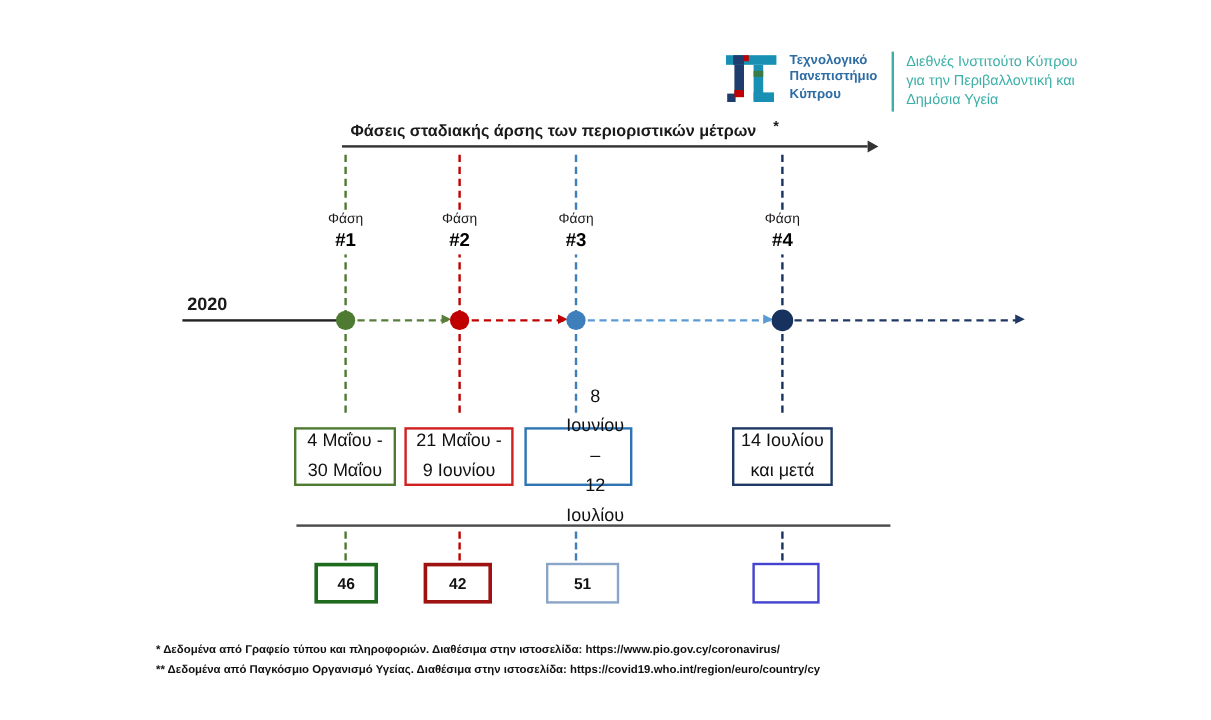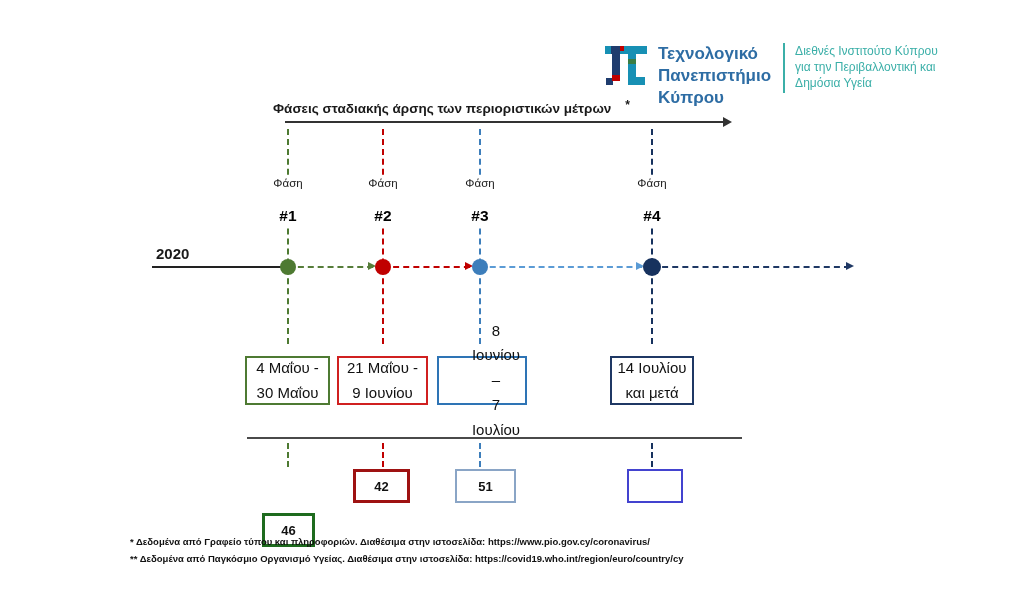--- a/index.html
+++ b/index.html
@@ -3,37 +3,37 @@
 <meta charset="utf-8">
 <style>
   * { margin:0; padding:0; box-sizing:border-box; }
   html,body { background:#ffffff; }
   body { font-family:"Liberation Sans", sans-serif; }
   .canvas { position:relative; width:1009px; height:600px; background:#ffffff; overflow:hidden; }
 
   
   .logo-block { position:absolute; left:603px; top:39px; display:flex; align-items:flex-start; }
   .logo-mark { width:46px; height:58px; }
-  .uni-name { margin-left:9px; margin-top:4px; font-size:17px; font-weight:700; line-height:1.3; }
+  .uni-name { margin-left:9px; margin-top:4px; font-size:11px; font-weight:700; line-height:1.3; }
   .logo-divider { width:2px; height:50px; margin-left:12px; margin-top:4px; }
   .inst-name { margin-left:10px; margin-top:4px; font-size:12px; font-weight:400; line-height:1.35; }
 
   
-  .sec1-title { position:absolute; left:273px; top:98px; font-size:13.5px; font-weight:700; color:#1a1a1a; }
+  .sec1-title { position:absolute; left:292px; top:98px; font-size:13.5px; font-weight:700; color:#1a1a1a; }
   .sec1-star { font-size:12px; vertical-align:4px; margin-left:14px; }
   .h-arrow { position:absolute; left:285px; top:121px; width:438px; height:0; border-top:2.5px solid #333; }
   .h-arrow .head { position:absolute; right:-9px; top:-6.5px; width:0; height:0;
                    border-left:9px solid #333; border-top:5px solid transparent; border-bottom:5px solid transparent; }
 
   .vline { position:absolute; top:129px; height:215px; width:0; border-left:2.5px dashed #000; transform:translateX(-50%); z-index:1; }
   .vline.x1 { left:288px; } .vline.x2 { left:383px; } .vline.x3 { left:480px; } .vline.x4 { left:652px; }
 
   .phase-label { position:absolute; top:176px; transform:translateX(-50%); text-align:center; background:#fff;
                  padding:1px 6px 2px; z-index:2; }
-  .phase-label .w { font-size:11.5px; color:#1a1a1a; display:block; margin-bottom:18px; }
+  .phase-label .w { font-size:11.5px; color:#1a1a1a; display:block; margin-bottom:3px; }
   .phase-label .n { font-size:15.5px; font-weight:700; color:#000; display:block; }
 
   .year-label { position:absolute; left:156px; top:245px; font-size:15px; font-weight:700; color:#1a1a1a; z-index:2; }
   .axis-solid { position:absolute; left:152px; top:266px; width:136px; height:0; border-top:2.5px solid #222; }
 
   .seg { position:absolute; top:266px; height:0; border-top:2.5px dashed #000; z-index:2; }
   .seg .head { position:absolute; top:-6px; width:0; height:0;
                border-top:4.5px solid transparent; border-bottom:4.5px solid transparent; border-left:8px solid #000; }
   .seg1 { left:288px; width:95px; } .seg1 .head { right:7px; }
   .seg2 { left:383px; width:97px; } .seg2 .head { right:7px; }
@@ -159,35 +159,35 @@
   <div class="date-box b1" style="border-color: rgb(78, 122, 50);">
     <span>4 Μαΐου -</span>
     <span>30 Μαΐου</span>
   </div>
   <div class="date-box b2" style="border-color: rgb(208, 32, 32);">
     <span>21 Μαΐου -</span>
     <span>9 Ιουνίου</span>
   </div>
   <div class="date-box b3" style="border-color: rgb(46, 116, 181);">
     <span>8 Ιουνίου –</span>
-    <span>7 Ιουλίου</span>
+    <span>12 Ιουλίου</span>
   </div>
   <div class="date-box b4" style="border-color: rgb(31, 56, 100); text-align: center;">
     <span>14 Ιουλίου</span>
     <span>και μετά</span>
   </div>
 
   <div class="sec2-line"></div>
 
   <div class="vline2 x1" style="border-color: rgb(78, 122, 50);"></div>
   <div class="vline2 x2" style="border-color: rgb(192, 0, 0);"></div>
   <div class="vline2 x3" style="border-color: rgb(61, 126, 187);"></div>
   <div class="vline2 x4" style="border-color: rgb(23, 50, 94);"></div>
 
-  <div class="case-box b1" style="border-color: rgb(30, 107, 30); margin-top: 44px;">
+  <div class="case-box b1" style="border-color: rgb(30, 107, 30);">
     <span>46</span>
   </div>
   <div class="case-box b2" style="border-color: rgb(158, 18, 18);">
     <span>42</span>
   </div>
   <div class="case-box b3" style="border-color: rgb(138, 165, 198);">
     <span>51</span>
   </div>
   <div class="case-box b4" style="border-color: rgb(67, 67, 207);">
     <span></span>

